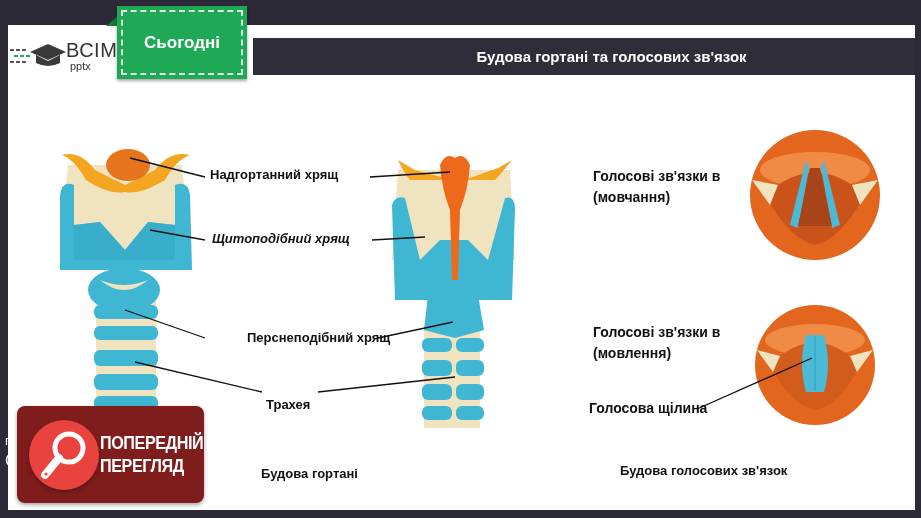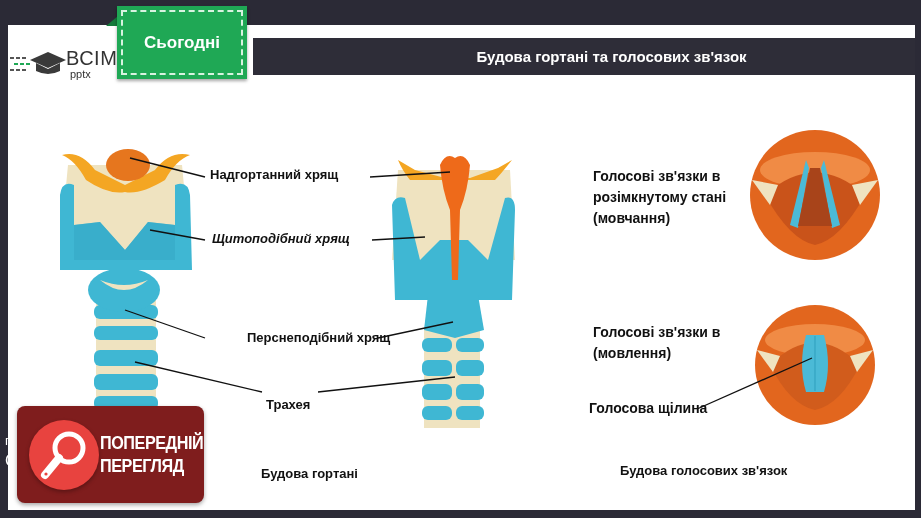--- a/index.html
+++ b/index.html
@@ -15,21 +15,21 @@
   }
   .title-bar {
     position: absolute; left: 253px; top: 38px; width: 662px; height: 37px;
     background: #2e2d38;
     color: #fff; font-weight: bold; font-size: 15px;
     display: flex; align-items: center; justify-content: center;
     padding-left: 0;
   }
   .title-bar span { margin-left: 55px; }
   .logo {
-    position: absolute; left: 8px; top: 44px; width: 110px; height: 40px;
+    position: absolute; left: 8px; top: 36px; width: 110px; height: 40px;
   }
   .logo .brand {
     position: absolute; left: 58px; top: 3px; font-size: 20px; color: #333; letter-spacing: 0.5px;
   }
   .logo .sub {
     position: absolute; left: 62px; top: 24px; font-size: 11px; color: #333;
   }
   .date-badge {
     position: absolute; left: 117px; top: 6px; width: 130px; height: 73px;
     background: #1fa855;
@@ -174,21 +174,20 @@
   </g>
 </svg>
 
 <span class="label" style="left:210px;top:167px;">Надгортанний хрящ</span>
 <span class="label" style="left:212px;top:231px;font-style:italic;">Щитоподібний хрящ</span>
 <span class="label" style="left:207px;top:330px;padding-left:40px;">Перснеподібний хрящ</span>
 <span class="label" style="left:266px;top:397px;">Трахея</span>
 
 <div class="desc" style="left:593px;top:166px;">
   <div>Голосові зв'язки в</div>
-  <div>розімкнутому стані</div>
   <div>(мовчання)</div>
 </div>
 <div class="desc" style="left:593px;top:322px;">
   <div>Голосові зв'язки в</div>
   <div>(мовлення)</div>
 </div>
 <span class="label" style="left:589px;top:400px;font-size:14px;">Голосова щілина</span>
 
 <span class="caption" style="left:261px;top:466px;">Будова гортані</span>
 <span class="caption" style="left:620px;top:463px;">Будова голосових зв'язок</span>

